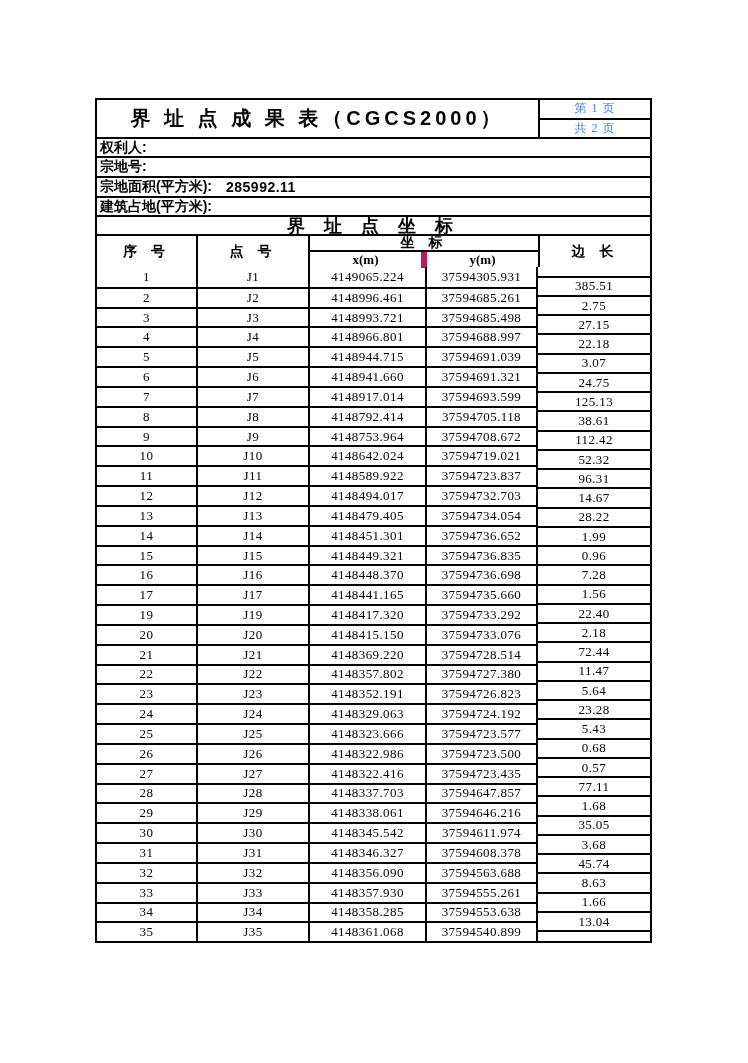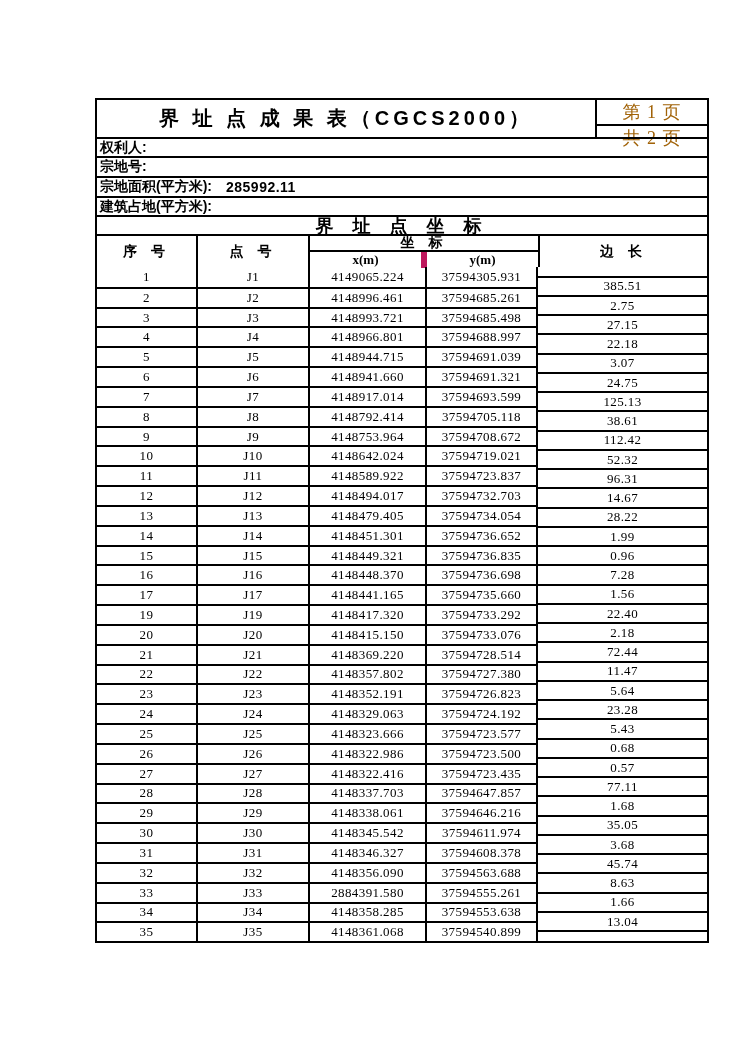--- a/index.html
+++ b/index.html
@@ -6,37 +6,37 @@
   html, body { background: #ffffff; }
   body {
     width: 748px; height: 1063px;
     position: relative;
     font-family: "Liberation Sans", sans-serif;
     color: #000;
   }
   .doc {
     position: absolute;
     left: 95px; top: 98px;
-    width: 614px; height: 845px;
+    width: 557px; height: 845px;
     border: 2px solid #000;
     display: flex; flex-direction: column;
     background: #fff;
   }
   
   .title-row { height: 37px; display: flex; }
   .title-cell {
     flex: 1; display: flex; align-items: center; justify-content: center;
     font-size: 20px; font-weight: 700; letter-spacing: 4px;
     white-space: nowrap;
   }
   .page-box { width: 112px; border-left: 2px solid #000; display: flex; flex-direction: column; }
   .page-box > div {
     flex: 1; display: flex; align-items: center; justify-content: center;
     font-family: "Liberation Serif", "DejaVu Serif", serif;
-    font-size: 18px; color: #a16207; letter-spacing: 1px; white-space: nowrap;
+    font-size: 12px; color: #3b82f6; letter-spacing: 1px; white-space: nowrap;
   }
   .page-box > div + div { border-top: 2px solid #000; }
   
   .info-row {
     border-top: 2px solid #000;
     display: flex; align-items: center;
     font-size: 14px; font-weight: 700;
     padding-left: 3px; white-space: nowrap;
   }
   .r-h20 { height: 20px; } .r-h19 { height: 19px; }
@@ -322,21 +322,21 @@
         </div>
         <div class="data-row">
           <div class="cell c-seq">32</div>
           <div class="cell c-point">J32</div>
           <div class="cell c-x">4148356.090</div>
           <div class="cell c-y">37594563.688</div>
         </div>
         <div class="data-row">
           <div class="cell c-seq">33</div>
           <div class="cell c-point">J33</div>
-          <div class="cell c-x">2884391.580</div>
+          <div class="cell c-x">4148357.930</div>
           <div class="cell c-y">37594555.261</div>
         </div>
         <div class="data-row">
           <div class="cell c-seq">34</div>
           <div class="cell c-point">J34</div>
           <div class="cell c-x">4148358.285</div>
           <div class="cell c-y">37594553.638</div>
         </div>
         <div class="data-row">
           <div class="cell c-seq">35</div>

